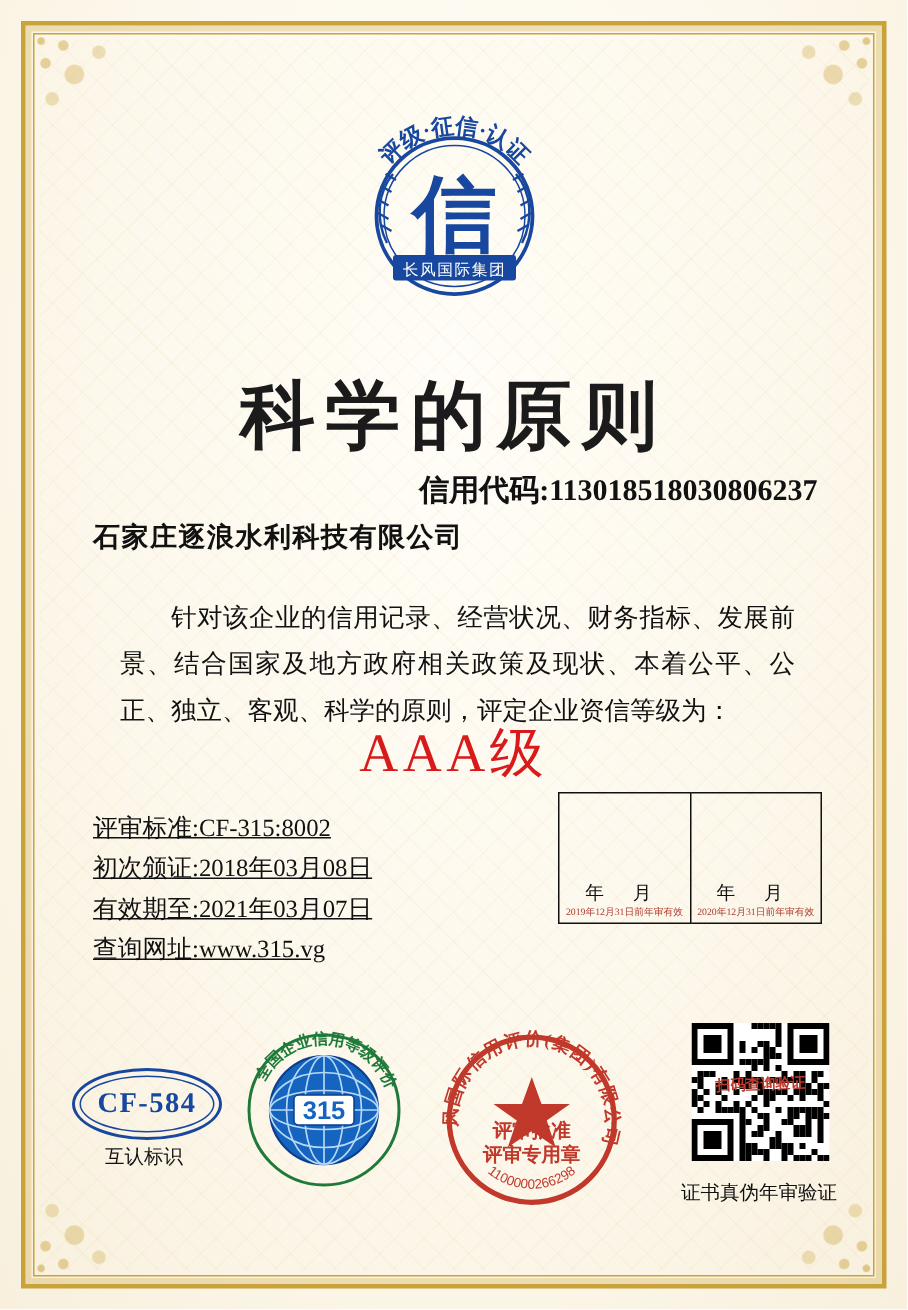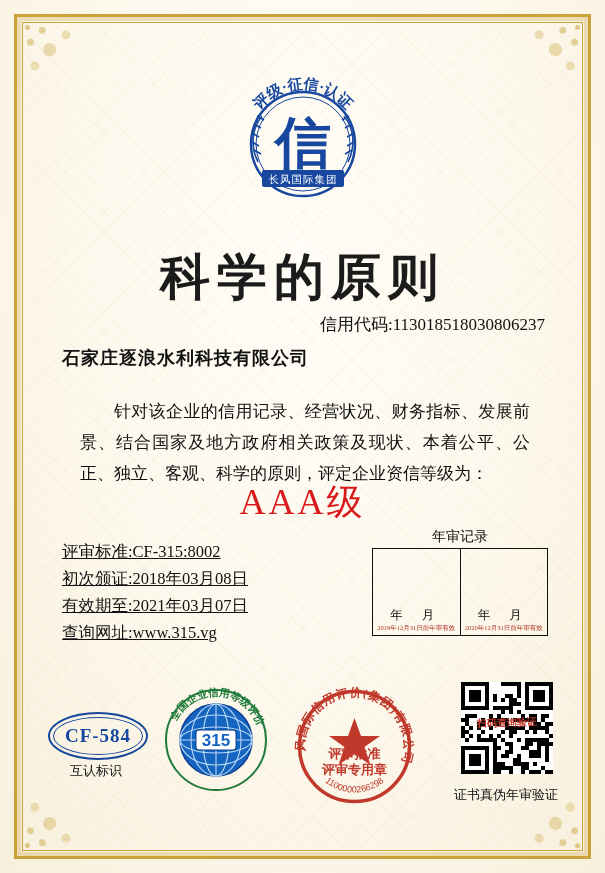--- a/index.html
+++ b/index.html
@@ -68,21 +68,21 @@
   
   .title{
     position:absolute;top:244px;left:0;width:100%;
     text-align:center;
     font-family:"Liberation Serif", serif;
     font-size:50px;font-weight:bold;letter-spacing:7px;
     color:#1b1b1b;
   }
   .code-line{
     position:absolute;top:313px;right:60px;
-    font-size:17px;color:#111;font-weight:normal;
+    font-size:20px;color:#111;font-weight:bold;
     letter-spacing:0px;
   }
   .company{
     position:absolute;top:346px;left:62px;
     font-size:18px;font-weight:bold;color:#111;letter-spacing:1px;
   }
   .body-text{
     position:absolute;top:378px;left:62px;width:486px;
     font-size:17px;line-height:31px;color:#111;
     text-align:justify;
@@ -213,21 +213,20 @@
     <div class="grade">AAA级</div>
 
     <div class="info">
       <div>评审标准:CF-315:8002</div>
       <div>初次颁证:2018年03月08日</div>
       <div>有效期至:2021年03月07日</div>
       <div>查询网址:www.315.vg</div>
     </div>
 
     <div class="review">
-      <div class="review-title">年审记录</div>
       <table class="review-table">
         <tbody>
             <tr>
           <td>
             <div class="ym">年 月</div>
             <div class="tiny">2019年12月31日前年审有效</div>
           </td>
           <td>
             <div class="ym">年 月</div>
             <div class="tiny">2020年12月31日前年审有效</div>

